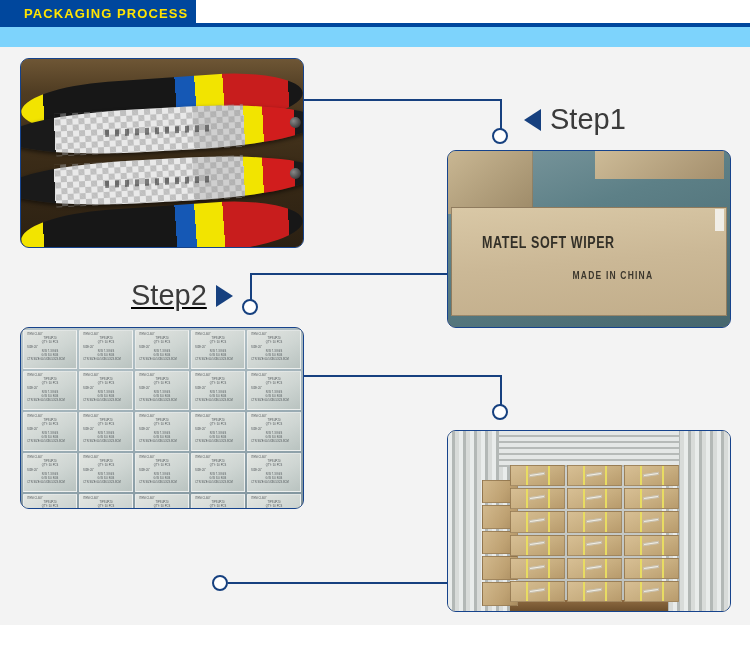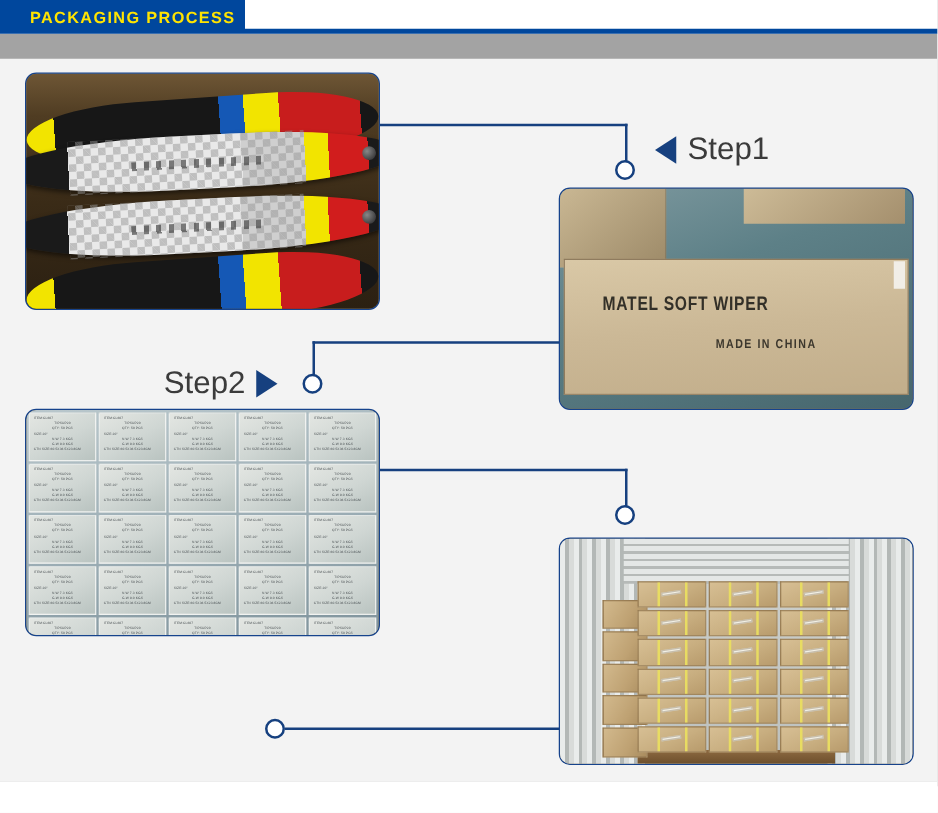--- a/index.html
+++ b/index.html
@@ -6,21 +6,21 @@
   html, body {
     margin: 0; padding: 0;
     width: 750px; height: 650px;
     background: #ffffff;
     font-family: "Liberation Sans", sans-serif;
     overflow: hidden;
   }
   #page {
     position: relative;
     width: 750px; height: 629px;
-    background: #a3a3a3;
+    background: #7dd3fc;
   }
   
   .header-band {
     position: absolute;
     left: 0; top: 0;
     width: 750px; height: 27px;
     background: #ffffff;
   }
   .header-tab {
     position: absolute;
@@ -255,21 +255,21 @@
   }
   
   .step {
     position: absolute;
     display: flex;
     align-items: center;
     gap: 9px;
     white-space: nowrap;
   }
   .step-text {
-    font-size: 25px;
+    font-size: 29px;
     color: #3b3b3b;
     font-family: "Liberation Sans", sans-serif;
     line-height: 27px;
   }
   .tri {
     width: 0; height: 0;
     border-top: 11px solid transparent;
     border-bottom: 11px solid transparent;
   }
   .tri-left  { border-right: 17px solid #16407f; }
@@ -302,21 +302,21 @@
   <div class="node" style="left:492px; top:404px;"></div>
 
   <div class="conn-h" style="left:228px; top:582px; width:222px;"></div>
   <div class="node" style="left:212px; top:575px;"></div>
 
   <div class="step" style="left:524px; top:106px;">
     <span class="tri tri-left"></span>
     <span class="step-text">Step1</span>
   </div>
 
-  <div class="step" style="left:131px; top:293px;">
+  <div class="step" style="left:131px; top:282px;text-decoration:underline;">
     <span class="step-text">Step2</span>
     <span class="tri tri-right"></span>
   </div>
 
 
 
   <div class="photo" style="left:20px; top:58px; width:284px; height:190px;">
     <div class="photo-inner">
       <div class="ph1-bg"></div>
       <div class="blade-top-strip" style="top:10%;"></div>

